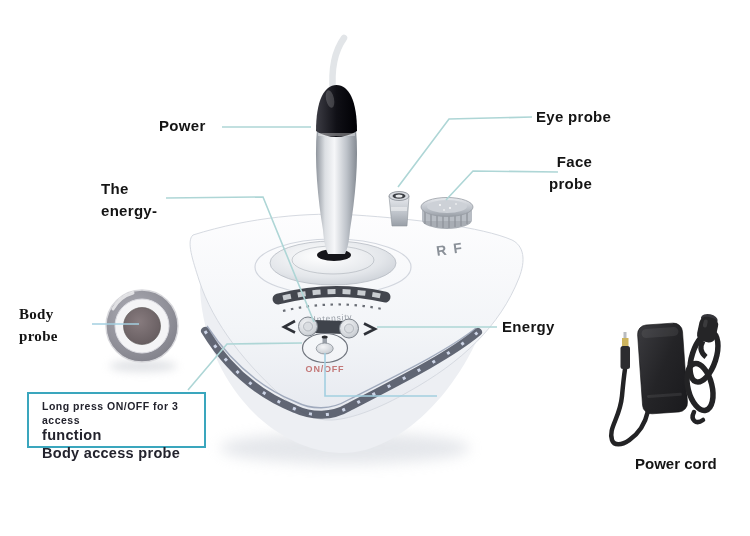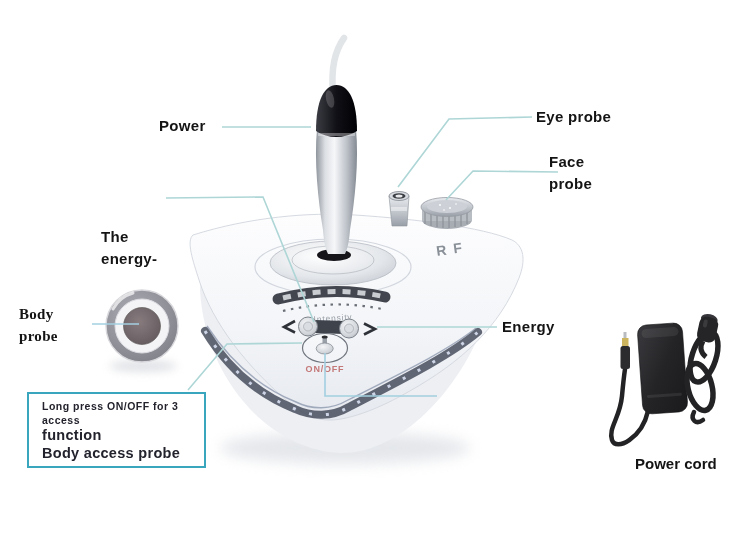--- a/index.html
+++ b/index.html
@@ -7,21 +7,21 @@
     position:relative;width:750px;height:536px;background:#ffffff;
     font-family:"Liberation Sans",sans-serif;overflow:hidden;
   }
   .art{position:absolute;left:0;top:0;}
   .label{
     position:absolute;font-weight:bold;font-size:15px;color:#141414;
     line-height:22px;letter-spacing:0.3px;white-space:nowrap;
   }
   .label .ln{display:block;}
   .info-box{
-    position:absolute;left:27px;top:392px;width:179px;height:76px;
+    position:absolute;left:27px;top:392px;width:179px;height:56px;
     border:2px solid #3aa6bd;background:#ffffff;box-sizing:border-box;
     padding:6px 4px 4px 13px;
   }
   .info-small{font-size:10.5px;font-weight:bold;color:#23232d;line-height:13.5px;letter-spacing:0.5px;}
   .info-big{font-size:14.5px;font-weight:bold;color:#23232d;line-height:17.5px;letter-spacing:0.3px;}
   .pc-label{position:absolute;left:635px;top:455px;font-weight:bold;font-size:15px;color:#141414;text-align:right;}
 </style>
 </head>
 <body>
 
@@ -201,25 +201,25 @@
       <polyline points="166,198 263,197 314,322"></polyline>
       <polyline stroke="#a3cfe0" points="92,324 139,324"></polyline>
       <polyline points="377,327 497,327"></polyline>
       <polyline stroke="#a3cfe0" points="325,353 325,396 437,396"></polyline>
       <polyline points="302,343 227,344 188,390"></polyline>
     </g>
   </svg>
 
   <div class="label" style="left:159px;top:115px;">Power</div>
   <div class="label" style="left:536px;top:106px;">Eye probe</div>
-  <div class="label" style="left:549px;top:151px;">
+  <div class="label" style="left:549px;top:151px;text-align:right;">
     <span class="ln">Face</span>
     <span class="ln">probe</span>
   </div>
-  <div class="label" style="left:101px;top:178px;margin-top:48px;">
+  <div class="label" style="left:101px;top:178px;">
     <span class="ln">The</span>
     <span class="ln">energy-</span>
   </div>
   <div class="label" style="left:19px;top:303px;font-family:Liberation Serif, serif;">
     <span class="ln">Body</span>
     <span class="ln">probe</span>
   </div>
   <div class="label" style="left:502px;top:316px;">Energy</div>
   <div class="pc-label">Power cord</div>
 

